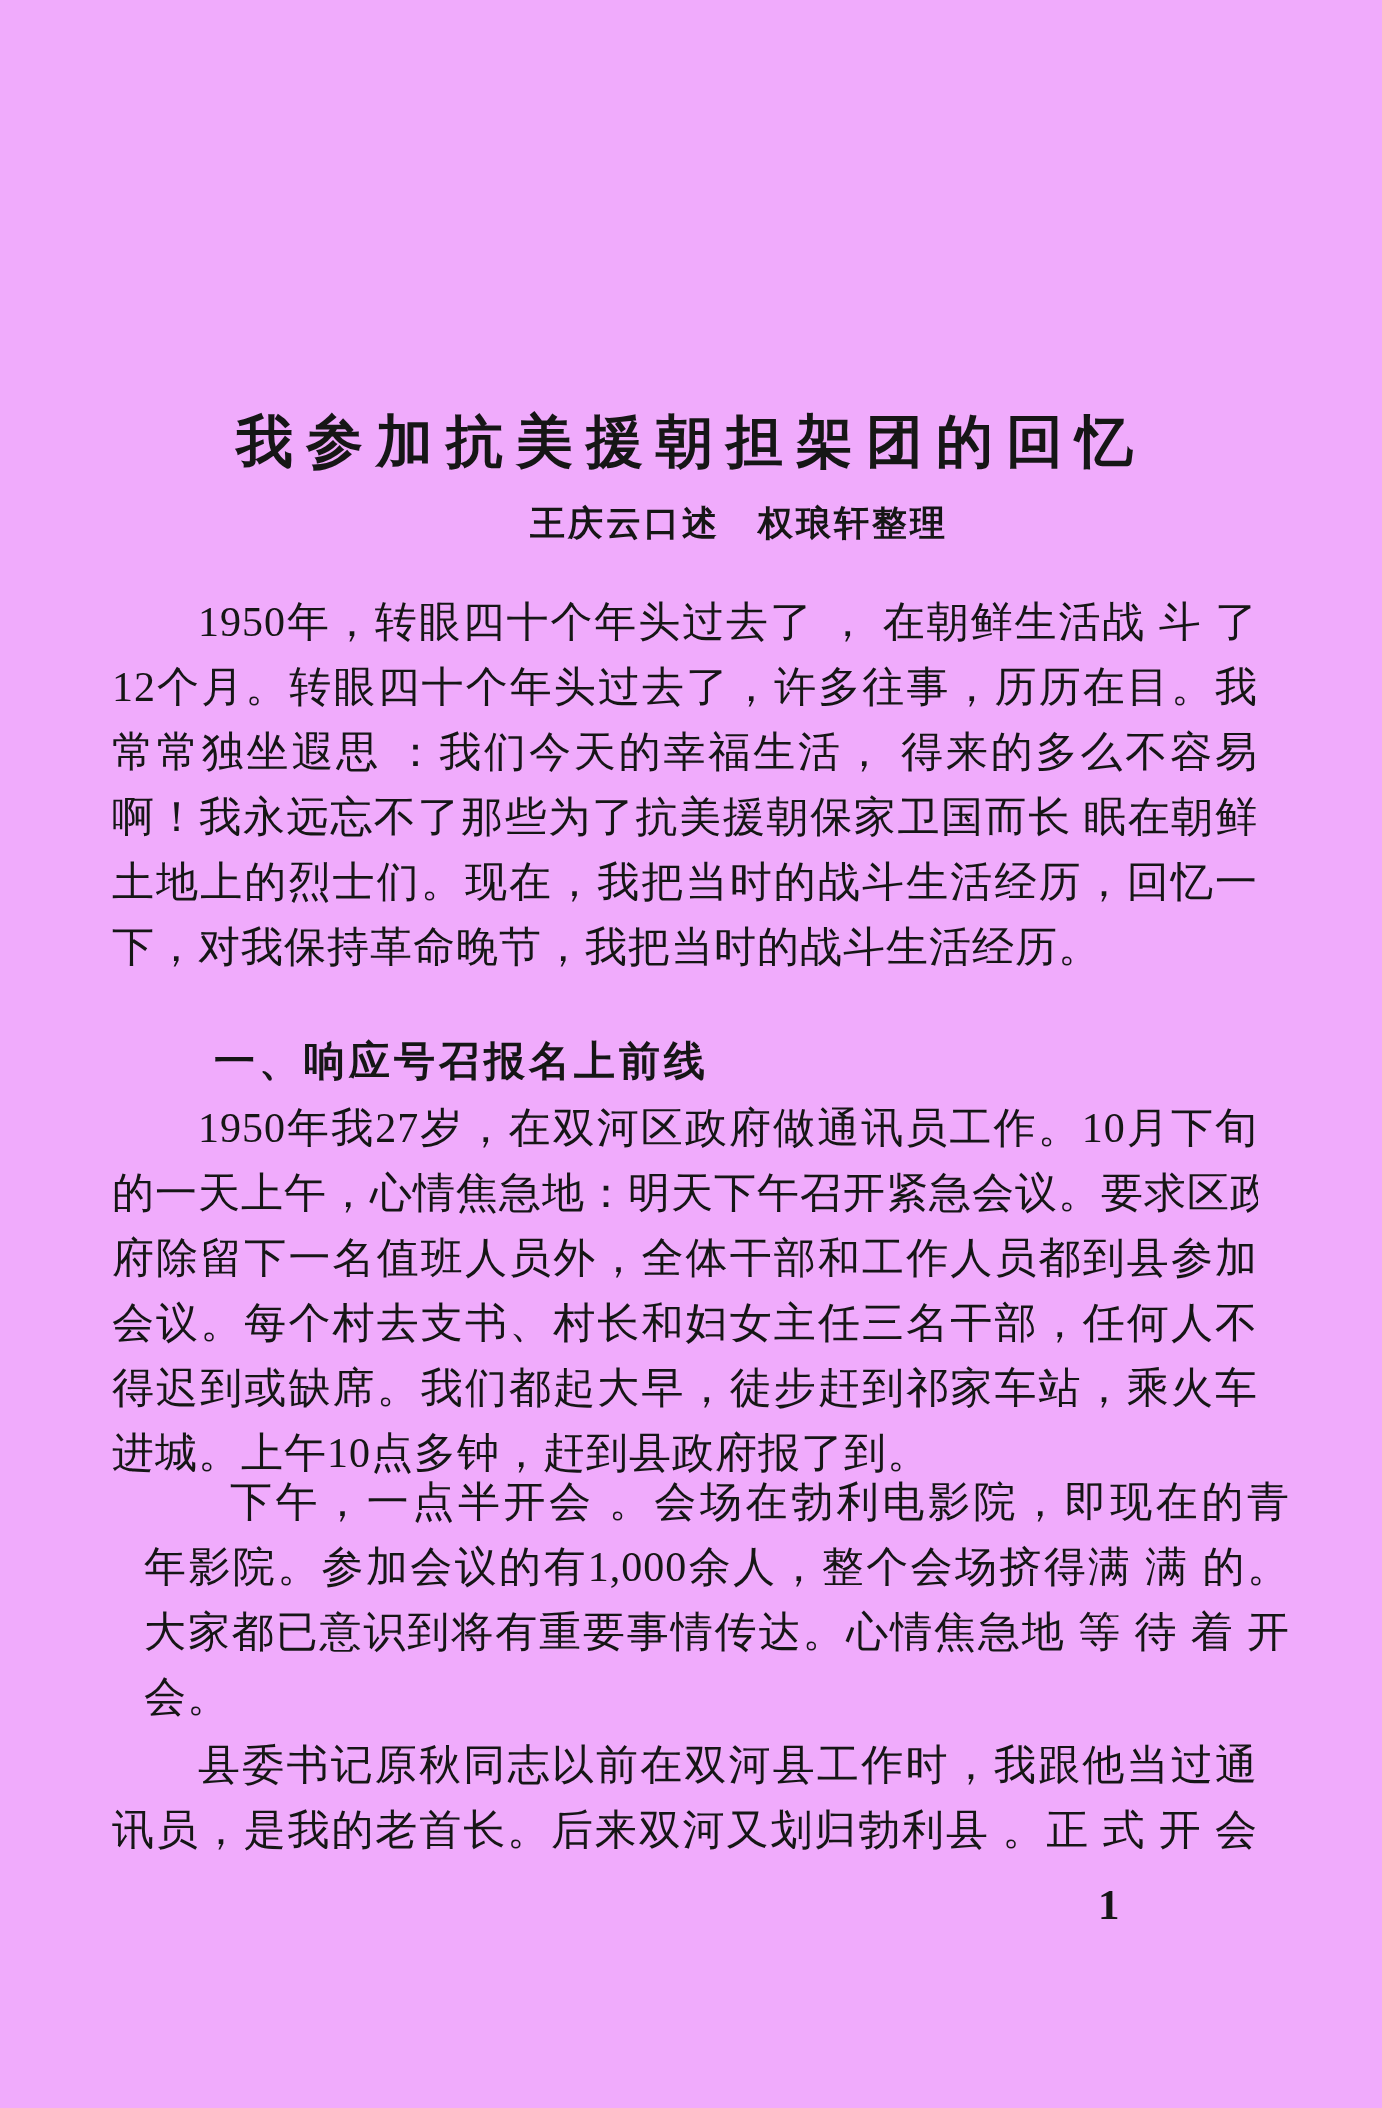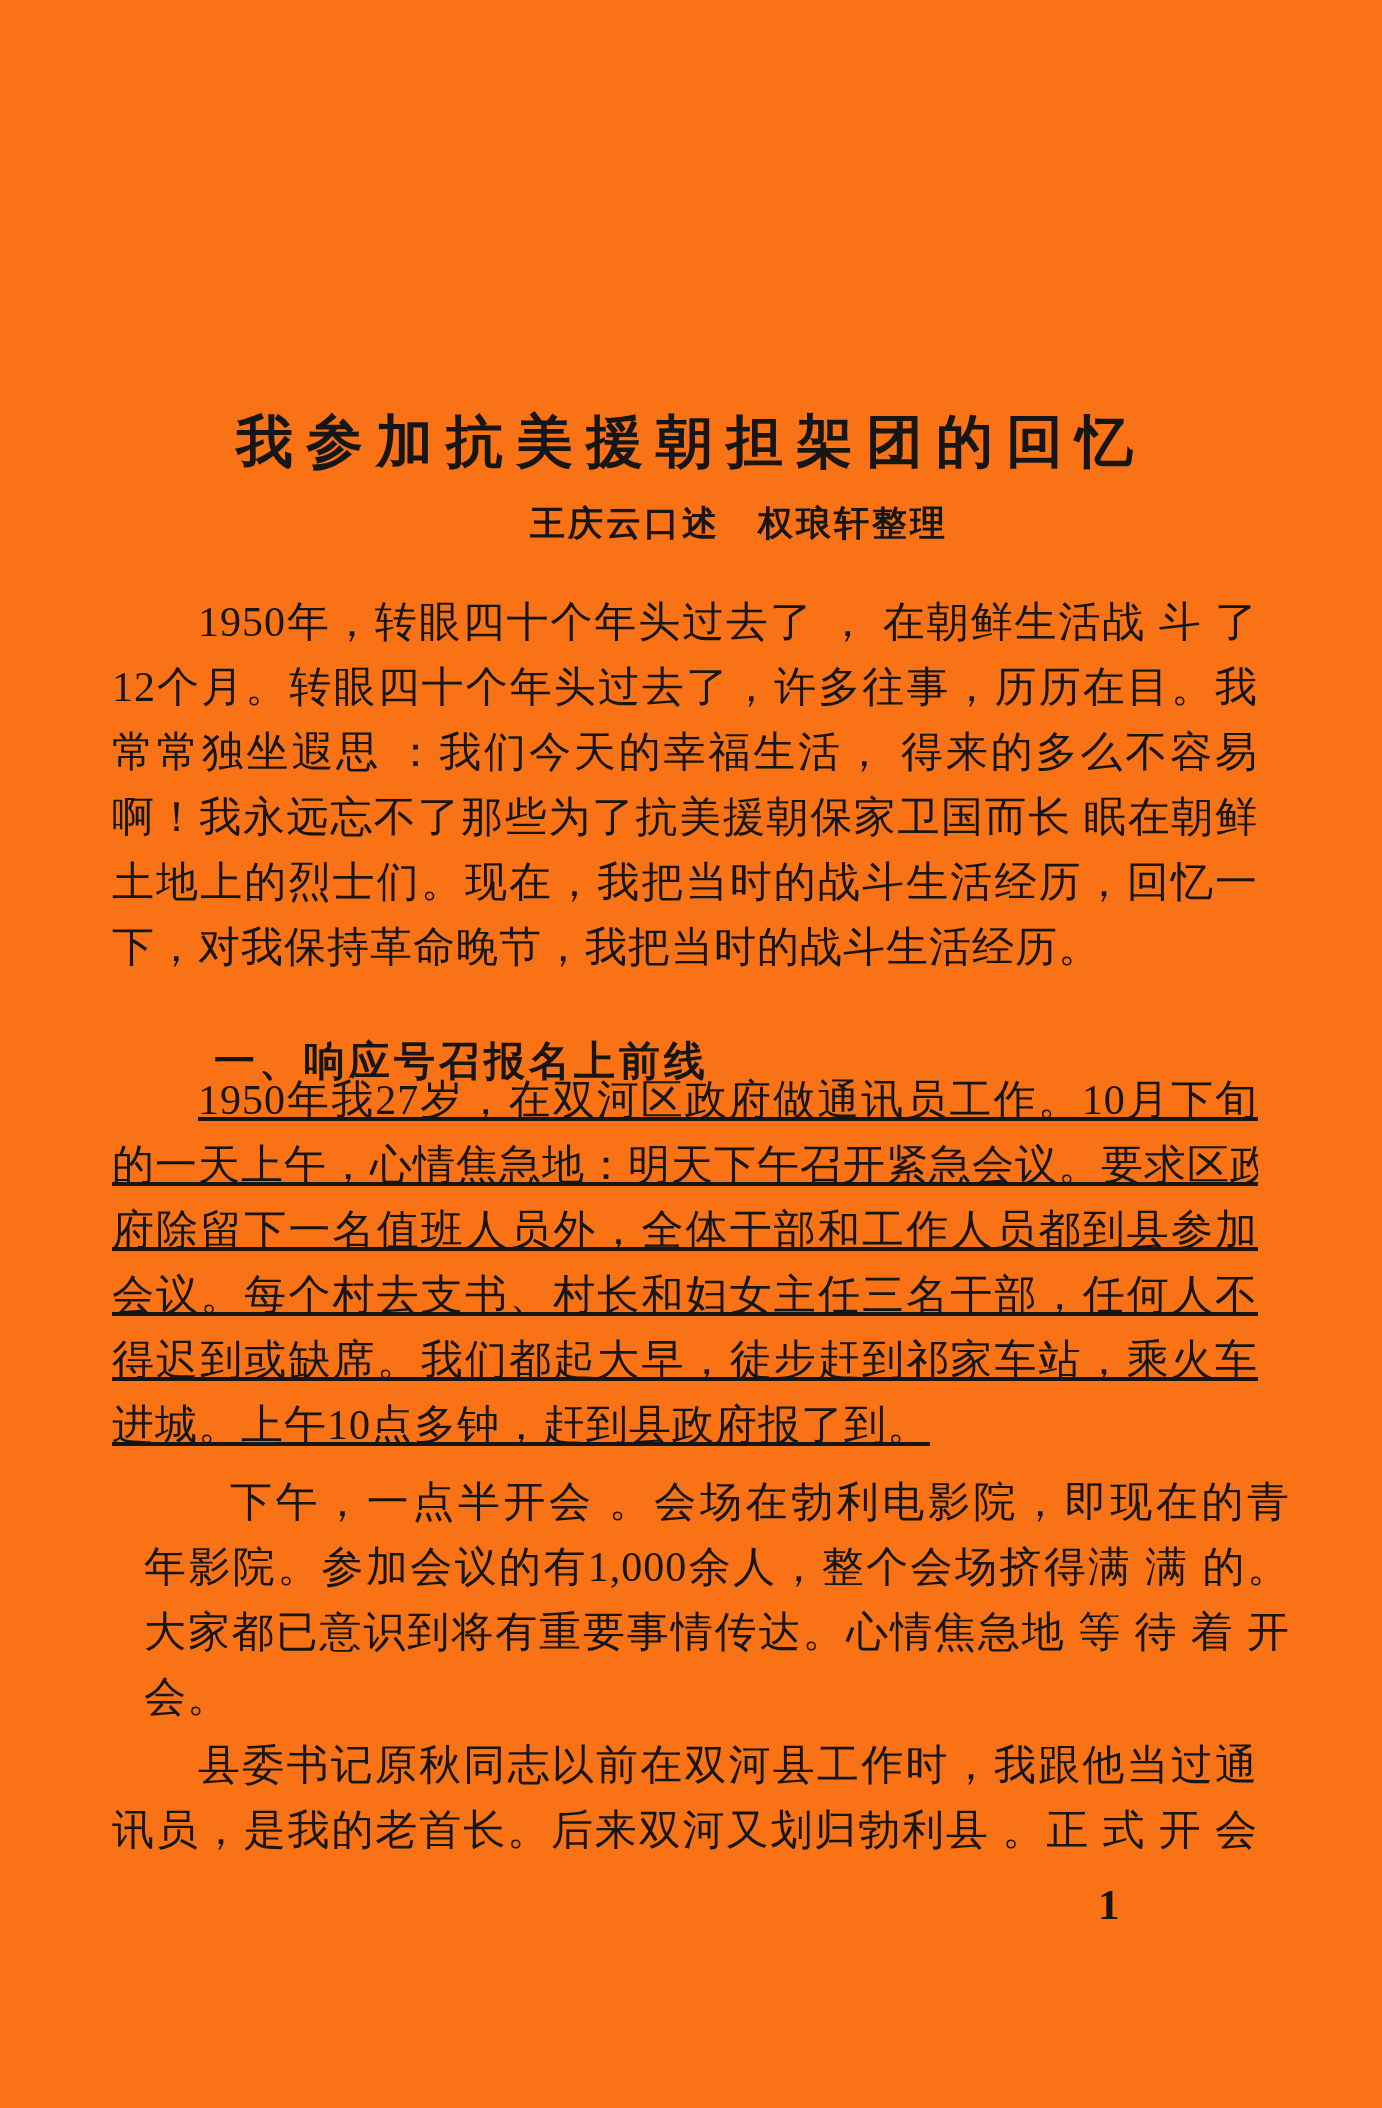--- a/index.html
+++ b/index.html
@@ -4,21 +4,21 @@
 <style>
   html, body {
     margin: 0;
     padding: 0;
     background: #ffffff;
   }
   .page {
     position: relative;
     width: 1382px;
     height: 2108px;
-    background: #f97316;
+    background: #f0abfc;
     color: #161616;
     font-family: "Liberation Serif", "DejaVu Serif", serif;
     overflow: hidden;
   }
   .doc-title {
     position: absolute;
     top: 366px;
     left: 0;
     width: 100%;
     text-align: center;
@@ -64,21 +64,21 @@
     position: absolute;
     top: 1000px;
     left: 214px;
     font-size: 41px;
     font-weight: 700;
     letter-spacing: 4px;
     font-family: "Liberation Sans", "DejaVu Sans", sans-serif;
     white-space: nowrap;
   }
   .para-1 { top: 590px; }
-  .para-2 { top: 1068px; text-decoration: underline; }
+  .para-2 { top: 1096px; }
   .para-3 { top: 1470px; margin-left: 32px; }
   .para-4 { top: 1733px; }
   .page-number {
     position: absolute;
     top: 1880px;
     left: 1098px;
     font-size: 43px;
     font-weight: 600;
   }
 </style>

